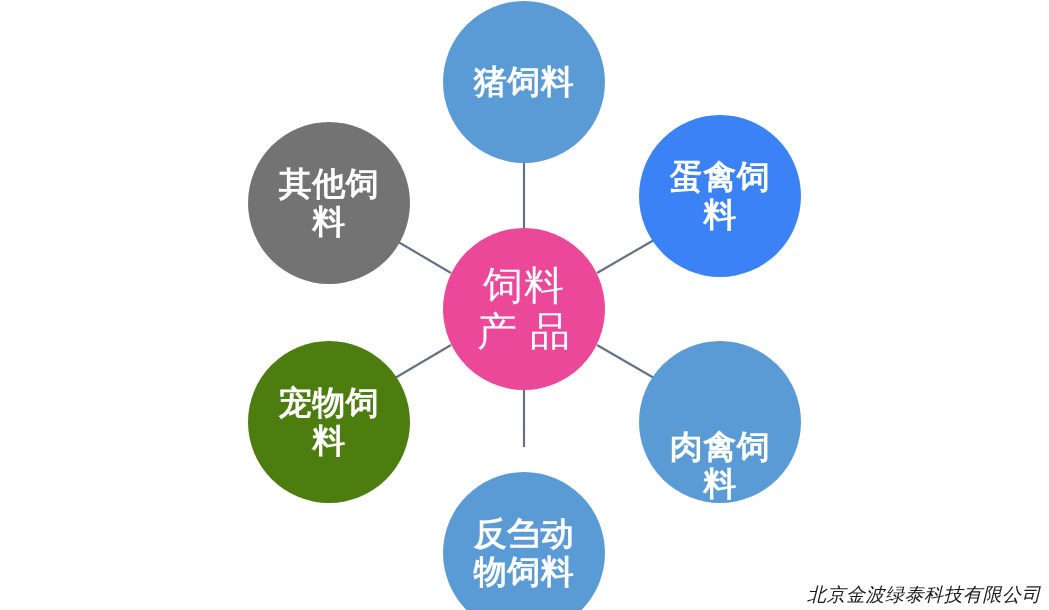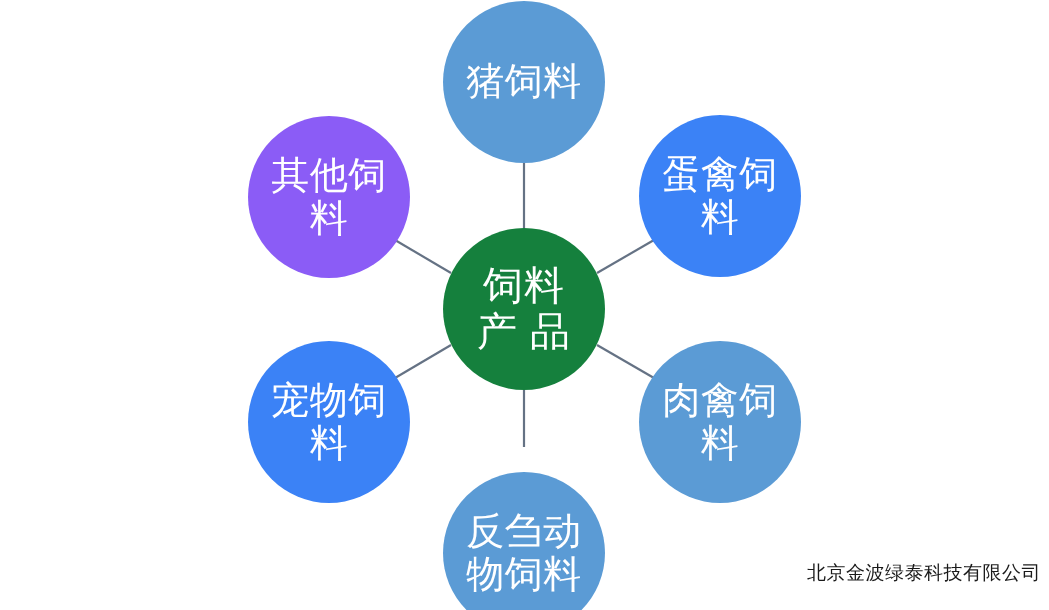--- a/index.html
+++ b/index.html
@@ -46,58 +46,60 @@
     white-space: pre-line;
     user-select: none;
   }
 
   .node-center {
     font-size: 40px;
     letter-spacing: 1px;
   }
 
   .node-satellite {
-    font-size: 38px;
+    font-size: 33px;
+    font-weight: bold;
   }
 
   .node-label {
     display: block;
     width: 84%;
   }
 
   #watermark {
     position: absolute;
     right: 8px;
-    bottom: 24px;
+    bottom: 2px;
     font-size: 19px;
     color: #1a1a1a;
     letter-spacing: 0.5px;
     white-space: nowrap;
+    font-style: italic;
   }
 </style>
 </head>
 <body style="background: rgb(255, 255, 255);">
 
 <div id="diagram-canvas">
   <svg id="connector-layer" viewBox="0 0 1049 610" xmlns="http://www.w3.org/2000/svg">
       <line x1="524" y1="228" x2="524" y2="163" stroke="#44546A" stroke-width="2.2" stroke-linecap="butt" opacity="0.82"></line>
       <line x1="597" y1="273" x2="654" y2="240" stroke="#44546A" stroke-width="2.2" stroke-linecap="butt" opacity="0.82"></line>
       <line x1="597" y1="345" x2="654" y2="378" stroke="#44546A" stroke-width="2.2" stroke-linecap="butt" opacity="0.82"></line>
       <line x1="524" y1="390" x2="524" y2="447" stroke="#44546A" stroke-width="2.2" stroke-linecap="butt" opacity="0.82"></line>
       <line x1="451" y1="345" x2="395" y2="378" stroke="#44546A" stroke-width="2.2" stroke-linecap="butt" opacity="0.82"></line>
       <line x1="451" y1="273" x2="395" y2="240" stroke="#44546A" stroke-width="2.2" stroke-linecap="butt" opacity="0.82"></line>
     </svg>
 <div class="node node-satellite" style="left: 443px; top: 1px; width: 162px; height: 162px; background: rgb(91, 155, 213); color: rgb(255, 255, 255);"><span class="node-label">猪饲料</span></div>
     <div class="node node-satellite" style="left: 639px; top: 115px; width: 162px; height: 162px; background: #3b82f6; color: rgb(255, 255, 255);"><span class="node-label">蛋禽饲
 料</span></div>
-    <div class="node node-satellite" style="left: 639px; top: 341px; width: 162px; height: 162px; background: rgb(91, 155, 213); color: rgb(255, 255, 255);"><span class="node-label">肉禽饲
+    <div class="node node-satellite" style="left: 639px; top: 341px; width: 162px; height: 162px; background: rgb(91, 155, 213); color: rgb(255, 255, 255); align-items: flex-end;"><span class="node-label">肉禽饲
 料</span></div>
     <div class="node node-satellite" style="left: 443px; top: 472px; width: 162px; height: 162px; background: rgb(91, 155, 213); color: rgb(255, 255, 255);"><span class="node-label">反刍动
 物饲料</span></div>
-    <div class="node node-satellite" style="left: 248px; top: 341px; width: 162px; height: 162px; background: #3b82f6; color: rgb(255, 255, 255);"><span class="node-label">宠物饲
+    <div class="node node-satellite" style="left: 248px; top: 341px; width: 162px; height: 162px; background: #4d7c0f; color: rgb(255, 255, 255);"><span class="node-label">宠物饲
 料</span></div>
-    <div class="node node-satellite" style="left: 248px; top: 116px; width: 162px; height: 162px; background: #8b5cf6; color: rgb(255, 255, 255);"><span class="node-label">其他饲
+    <div class="node node-satellite" style="left: 248px; top: 122px; width: 162px; height: 162px; background: #737373; color: rgb(255, 255, 255);"><span class="node-label">其他饲
 料</span></div>
-    <div class="node node-center" style="left: 443px; top: 228px; width: 162px; height: 162px; background: #15803d; color: rgb(255, 255, 255);"><span class="node-label">饲料
+    <div class="node node-center" style="left: 443px; top: 228px; width: 162px; height: 162px; background: #ec4899; color: rgb(255, 255, 255);"><span class="node-label">饲料
 产 品</span></div>
   </div>
 
 <div id="watermark">北京金波绿泰科技有限公司</div>
 
 </body></html>

